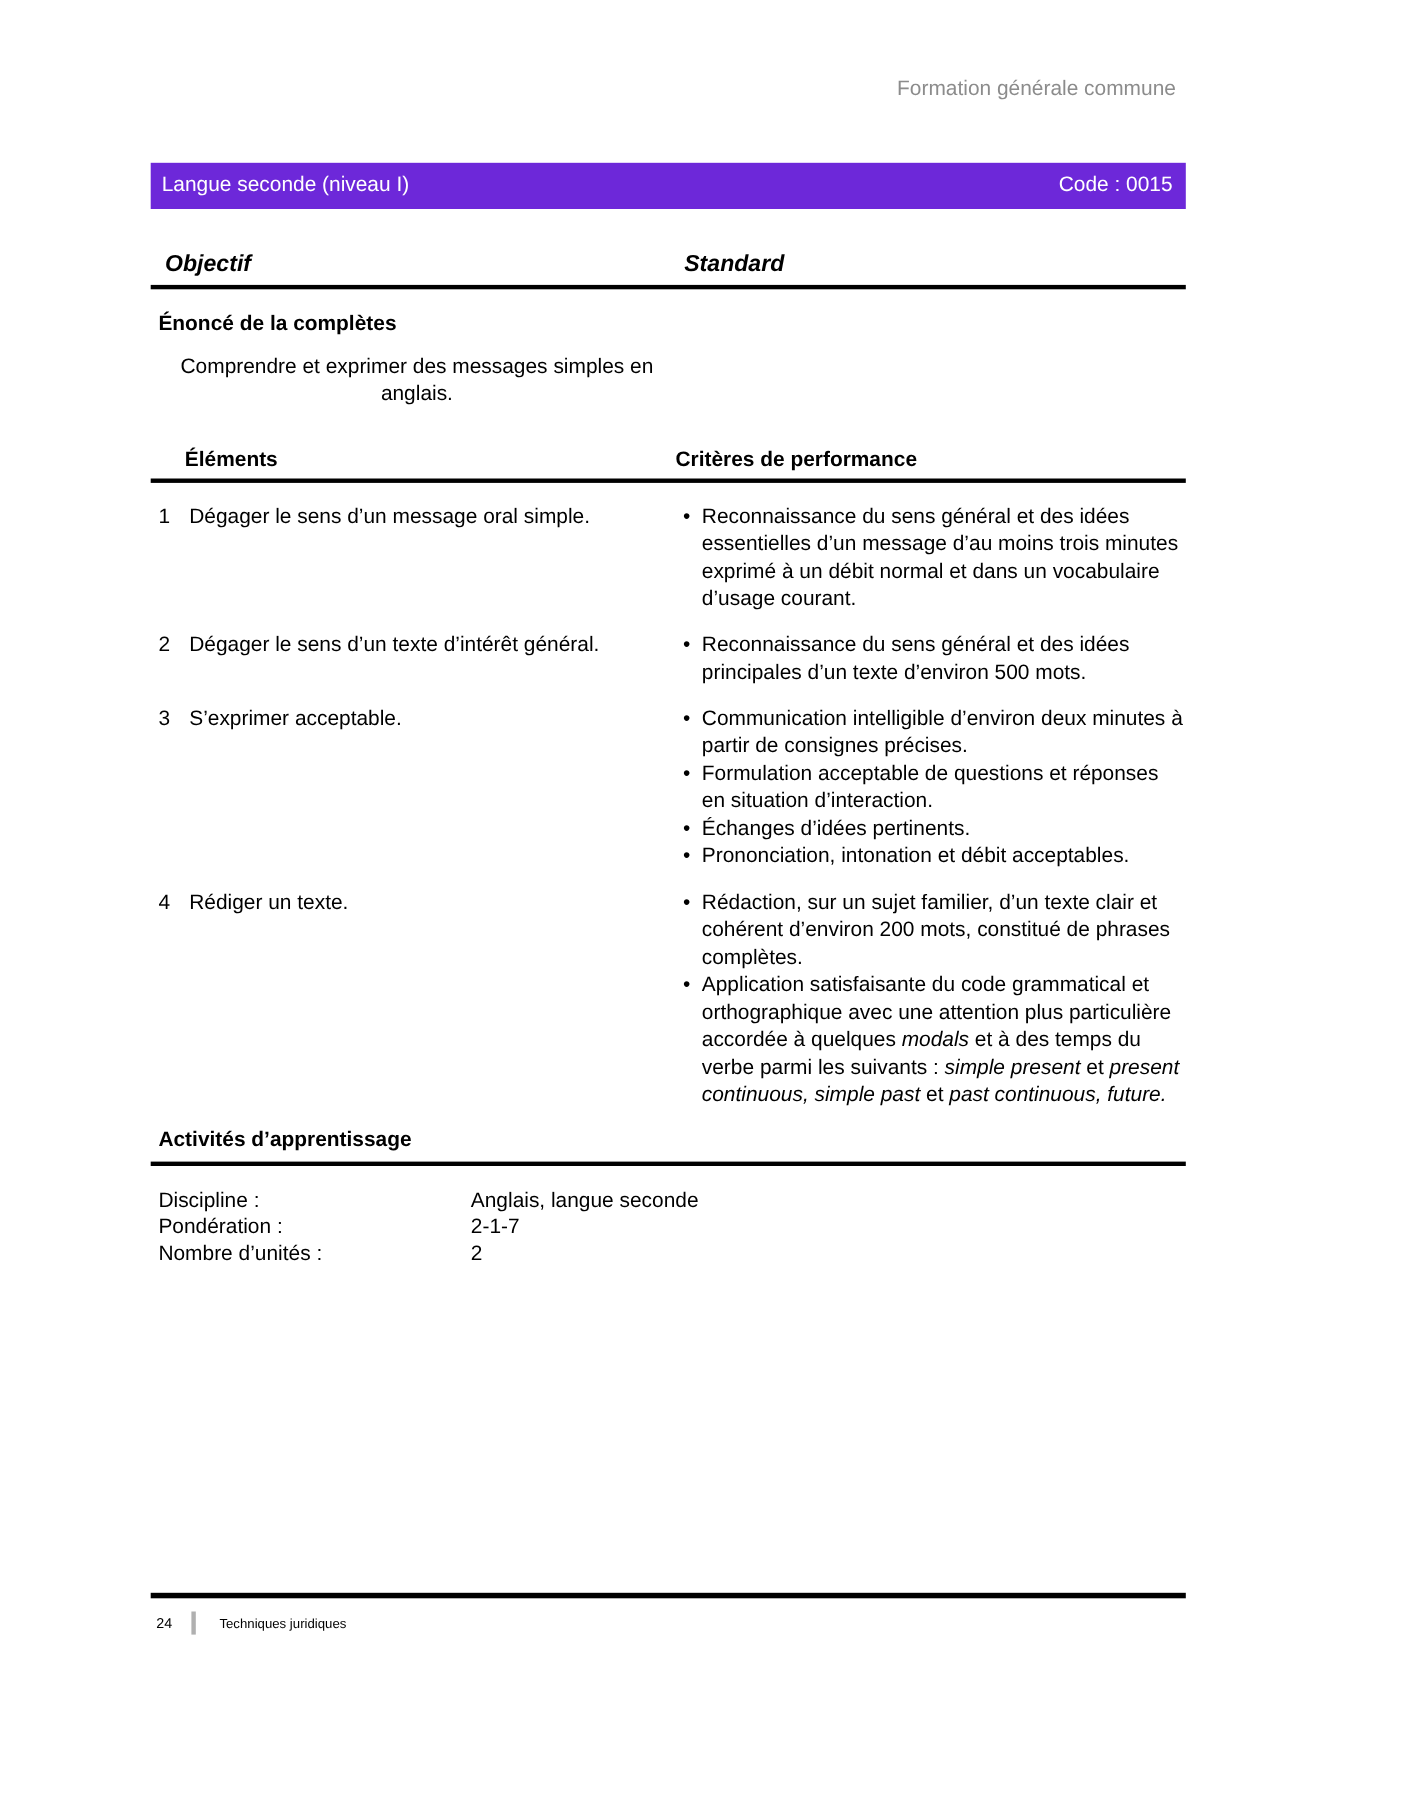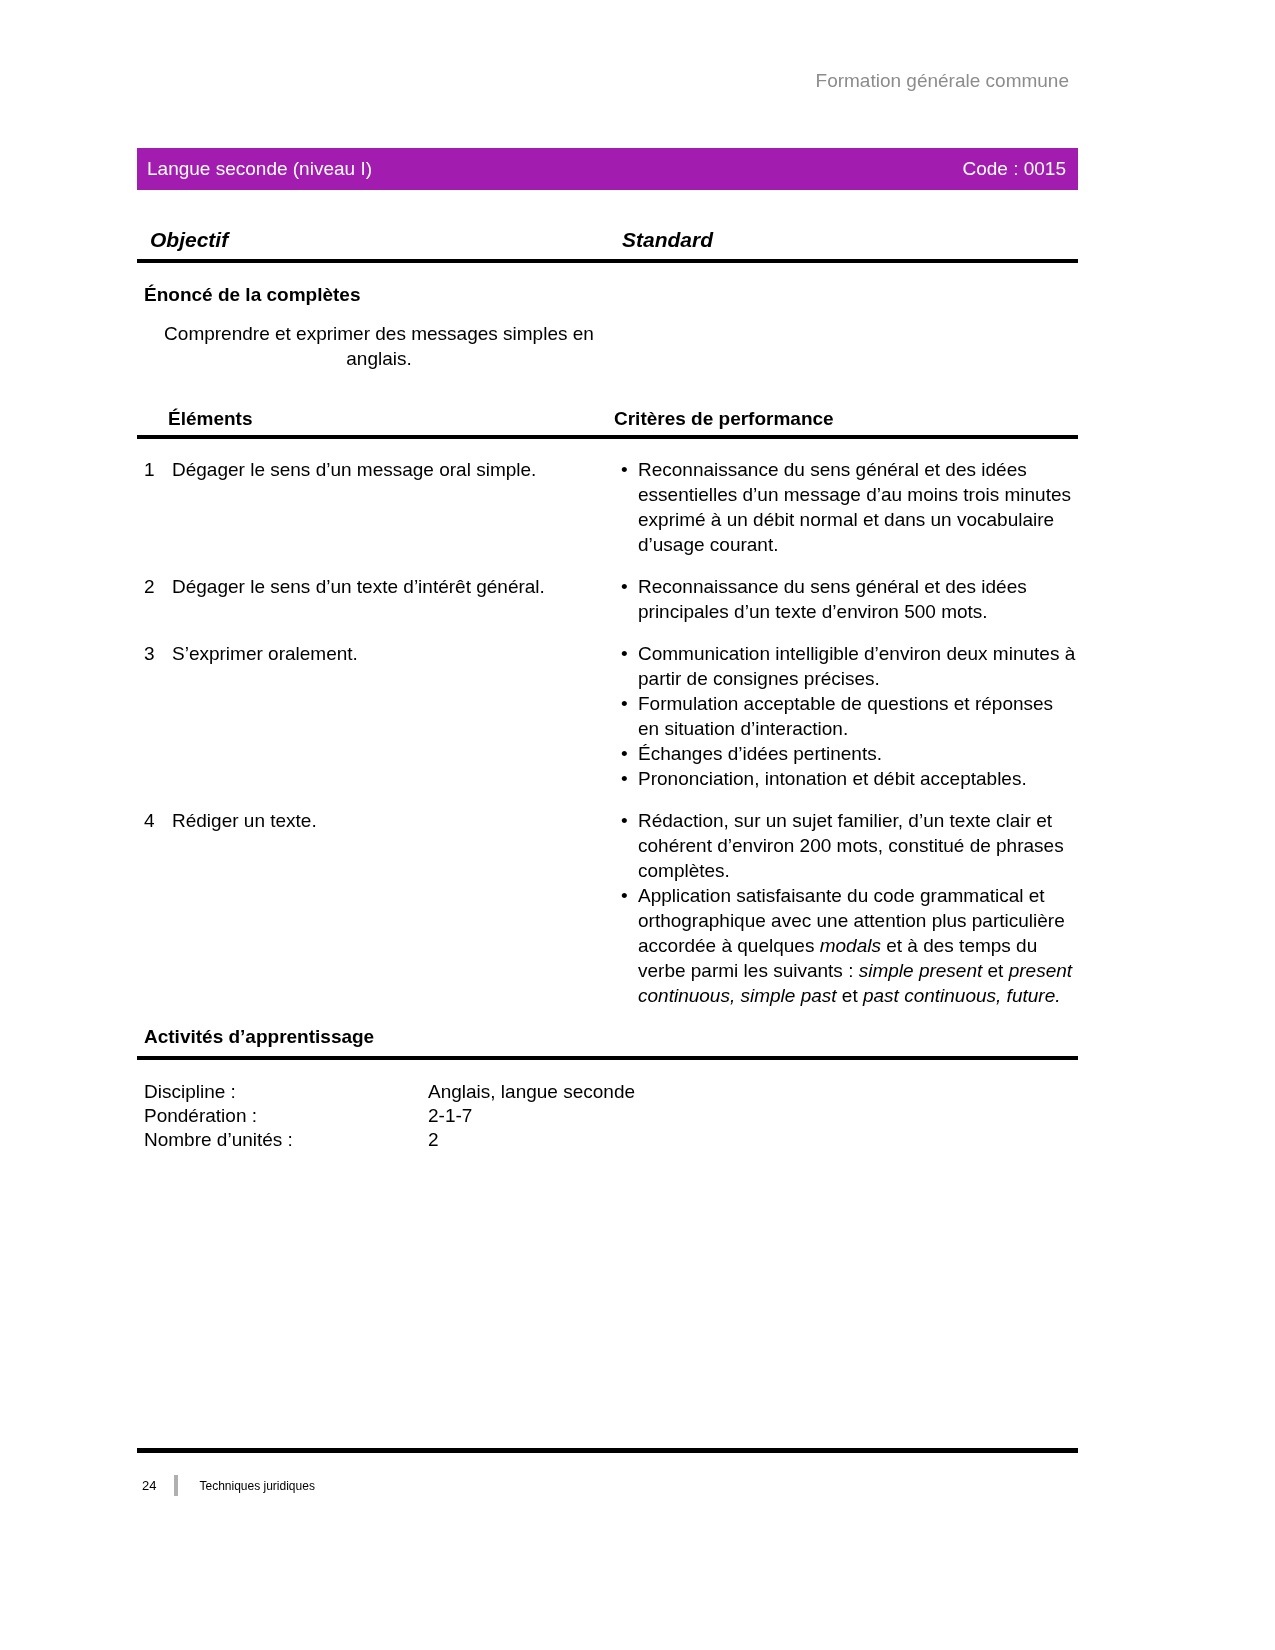--- a/index.html
+++ b/index.html
@@ -24,21 +24,21 @@
   .running-header {
     margin-top: 70px;
     text-align: right;
     padding-right: 9px;
     color: #8c8c8c;
     font-size: 19px;
     line-height: 22px;
   }
   .title-bar {
     margin-top: 56px;
-    background: #a21caf;
+    background: #6d28d9;
     color: #ffffff;
     height: 42px;
     display: flex;
     align-items: center;
     justify-content: space-between;
     padding: 0 12px 0 10px;
     font-size: 19px;
   }
   .col-headers {
     display: grid;
@@ -107,21 +107,21 @@
     padding-left: 7px;
   }
   .footer {
     position: absolute;
     left: 137px;
     top: 1448px;
     width: 941px;
   }
   .footer-rule { height: 5px; background: #000000; }
   .footer-row {
-    margin-top: 22px;
+    margin-top: 12px;
     display: flex;
     align-items: center;
     padding-left: 5px;
   }
   .page-number { font-size: 13px; }
   .footer-divider {
     width: 4px;
     height: 21px;
     background: #b0b0b0;
     margin-left: 18px;
@@ -174,21 +174,21 @@
             <span class="el-num">2</span>
             <span class="el-text">Dégager le sens d’un texte d’intérêt général.</span>
           </div>
           <ul class="crit-list">
             <li class="crit-item"><span>Reconnaissance du sens général et des idées principales d’un texte d’environ 500 mots.</span></li>
           </ul>
         </div>
         <div class="el-row">
           <div class="el-left">
             <span class="el-num">3</span>
-            <span class="el-text">S’exprimer oralement.</span>
+            <span class="el-text">S’exprimer acceptable.</span>
           </div>
           <ul class="crit-list">
             <li class="crit-item"><span>Communication intelligible d’environ deux minutes à partir de consignes précises.</span></li>
             <li class="crit-item"><span>Formulation acceptable de questions et réponses en situation d’interaction.</span></li>
             <li class="crit-item"><span>Échanges d’idées pertinents.</span></li>
             <li class="crit-item"><span>Prononciation, intonation et débit acceptables.</span></li>
           </ul>
         </div>
         <div class="el-row">
           <div class="el-left">

